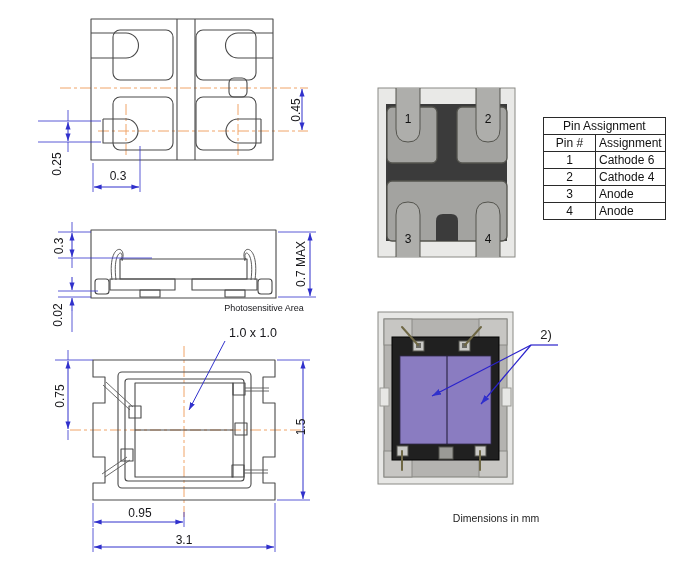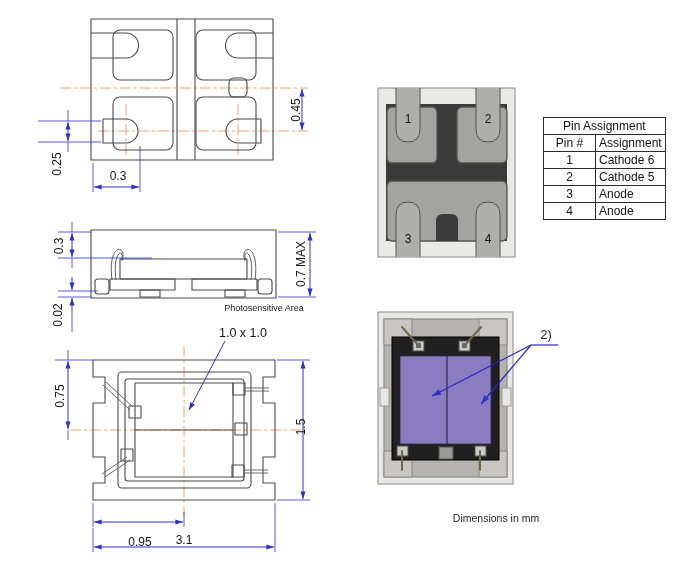--- a/index.html
+++ b/index.html
@@ -11,21 +11,21 @@
   .dim{stroke:#3030cc;stroke-width:1;fill:none;}
   .ext{stroke:#3030cc;stroke-width:0.8;fill:none;}
   .wire{fill:none;stroke:#4a4a4a;stroke-width:0.9;}
   .wire2{fill:none;stroke:#5a5a5a;stroke-width:0.9;}
   .goldwire{fill:none;stroke:#6f6845;stroke-width:2;stroke-linecap:round;}
   .note{stroke:#2a22cc;stroke-width:1.2;fill:none;}
   .lbl{position:absolute;font-size:12px;color:#16161a;white-space:nowrap;
        transform:translate(-50%,-50%);line-height:1;}
   .vert{transform:translate(-50%,-50%) rotate(-90deg);}
   .small{font-size:9px;}
-  .mid{font-size:12.5px;}
+  .mid{font-size:12.5px;margin-left:10px;}
   .pin{font-size:12px;color:#111;}
   .note2{font-size:13px;color:#222;}
   .footnote{font-size:10.5px;color:#222;}
   table.pintbl{position:absolute;left:543px;top:117px;border-collapse:collapse;
        background:#fff;font-size:12px;color:#111;table-layout:fixed;padding-left:8px;}
   table.pintbl th,table.pintbl td{border:1px solid #2a2a2a;font-weight:normal;
        height:16px;padding:0 3px;overflow:hidden;}
   table.pintbl .c{text-align:center;}
   table.pintbl .l{text-align:left;}
   .colpin{width:52px;}
@@ -187,21 +187,21 @@
 <span class="lbl vert" style="left:296px;top:110px;">0.45</span>
 <span class="lbl vert" style="left:57px;top:164px;">0.25</span>
 <span class="lbl" style="left:118px;top:176px;">0.3</span>
 
 <span class="lbl vert" style="left:59px;top:246px;">0.3</span>
 <span class="lbl vert" style="left:58px;top:315px;">0.02</span>
 <span class="lbl vert" style="left:301px;top:264px;">0.7 MAX</span>
 
 <span class="lbl vert" style="left:60px;top:396px;">0.75</span>
 <span class="lbl vert" style="left:301px;top:427px;">1.5</span>
-<span class="lbl" style="left:140px;top:513px;margin-top:29px;">0.95</span>
+<span class="lbl" style="left:140px;top:513px;">0.95</span>
 <span class="lbl" style="left:184px;top:540px;">3.1</span>
 
 <span class="lbl small" style="left:264px;top:308px;">Photosensitive Area</span>
 <span class="lbl mid" style="left:243px;top:333px;">1.0 x 1.0</span>
 
 <span class="lbl pin" style="left:408px;top:119px;">1</span>
 <span class="lbl pin" style="left:488px;top:119px;">2</span>
 <span class="lbl pin" style="left:408px;top:239px;">3</span>
 <span class="lbl pin" style="left:488px;top:239px;">4</span>
 
@@ -222,21 +222,21 @@
       <th class="l">Assignment</th>
     </tr>
   </thead>
   <tbody>
     <tr>
       <td class="c">1</td>
       <td class="l">Cathode 6</td>
     </tr>
     <tr>
       <td class="c">2</td>
-      <td class="l">Cathode 5</td>
+      <td class="l">Cathode 4</td>
     </tr>
     <tr>
       <td class="c">3</td>
       <td class="l">Anode</td>
     </tr>
     <tr>
       <td class="c">4</td>
       <td class="l">Anode</td>
     </tr>
   </tbody>

